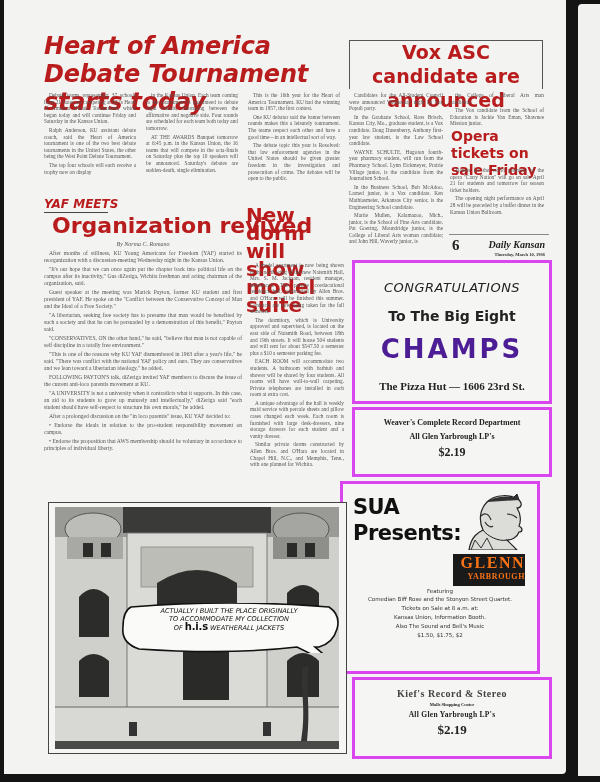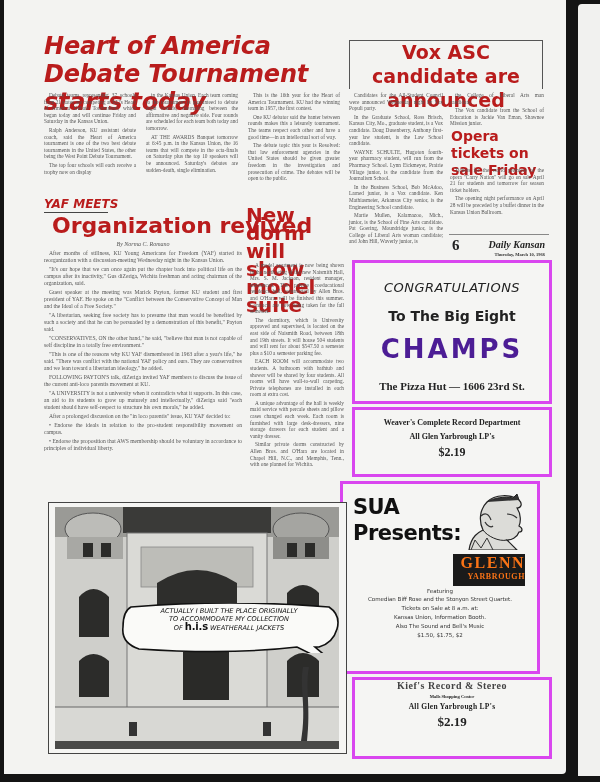--- a/index.html
+++ b/index.html
@@ -64,21 +64,21 @@
   .sua-details { position: absolute; left: 0; top: 104px; width: 194px; text-align: center; font-family: "DejaVu Sans", sans-serif; color: #333; }
   .sua-details .d1 { font-size: 5.5px; }
   .sua-details .d2 { font-size: 5.5px; margin-top: 2px; }
   .sua-details .d3 { font-size: 9px; margin-top: 3px; color: #222; }
   .sua-details .d4 { font-size: 5.5px; margin-top: 3px; }
   .sua-details .d5 { font-size: 5.5px; margin-top: 3px; }
   .sua-details .d6 { font-size: 5.5px; margin-top: 3px; }
   .sua-details .d7 { font-size: 5.5px; margin-top: 3px; }
 
   .ad-kief { left: 348px; top: 677px; width: 194px; height: 76px; }
-  .ad-kief .k1 { font-size: 10px; font-weight: bold; margin-top: 0; letter-spacing: 0.5px; color: #444; }
+  .ad-kief .k1 { font-size: 10px; font-weight: bold; margin-top: 8px; letter-spacing: 0.5px; color: #444; }
   .ad-kief .k2 { font-size: 4.5px; font-weight: bold; margin-top: 3px; }
   .ad-kief .k3 { font-size: 7.5px; font-weight: bold; margin-top: 3px; letter-spacing: 0.3px; }
   .ad-kief .k4 { font-size: 13px; font-weight: bold; margin-top: 3px; }
 
   .ad-his { left: 44px; top: 502px; width: 297px; height: 250px; border: 1px solid #444; background: #f5f5f3; }
   .his-photo { position: absolute; left: 6px; top: 4px; width: 284px; height: 242px; }
   .bubble { position: absolute; left: 70px; top: 100px; width: 222px; height: 50px; }
   .bubble-text { position: absolute; left: 74px; top: 104px; width: 212px; text-align: center; font-family: "DejaVu Sans", sans-serif; font-style: italic; font-size: 6.6px; line-height: 8px; color: #111; }
   .bubble-text .his-logo { font-weight: bold; font-style: normal; font-size: 10px; letter-spacing: -0.2px; }
 </style>

